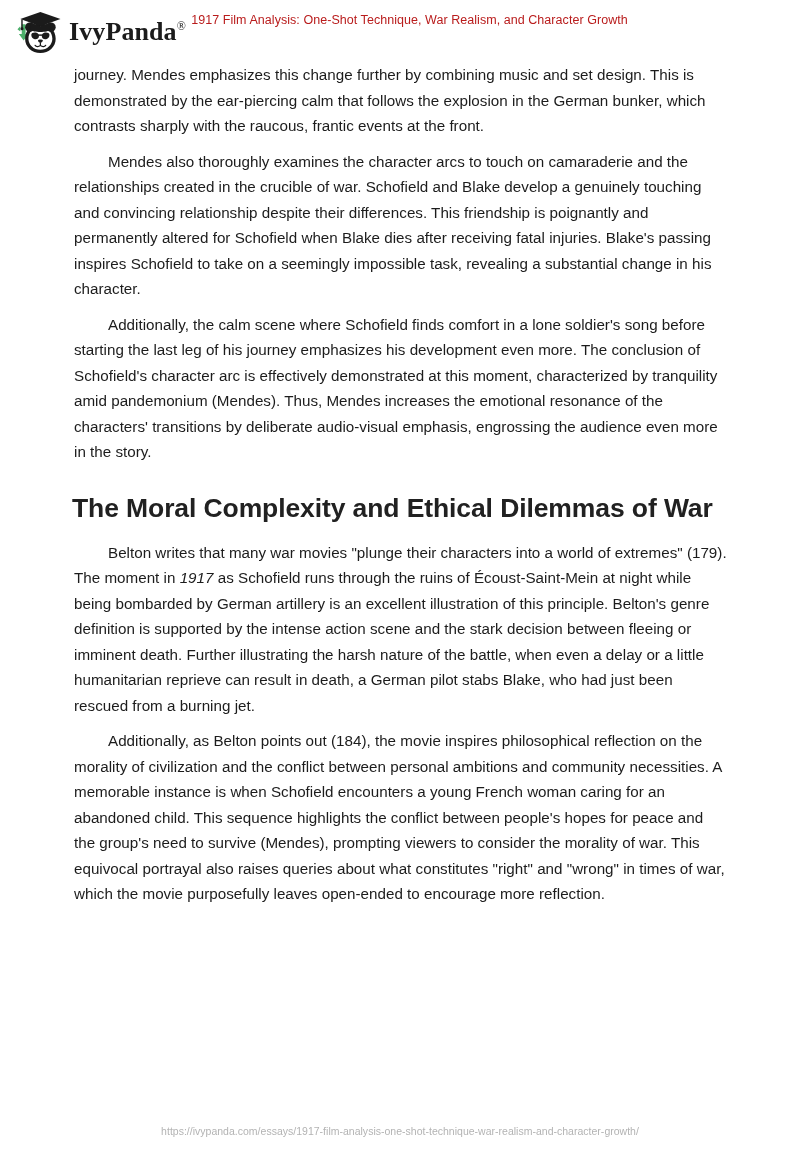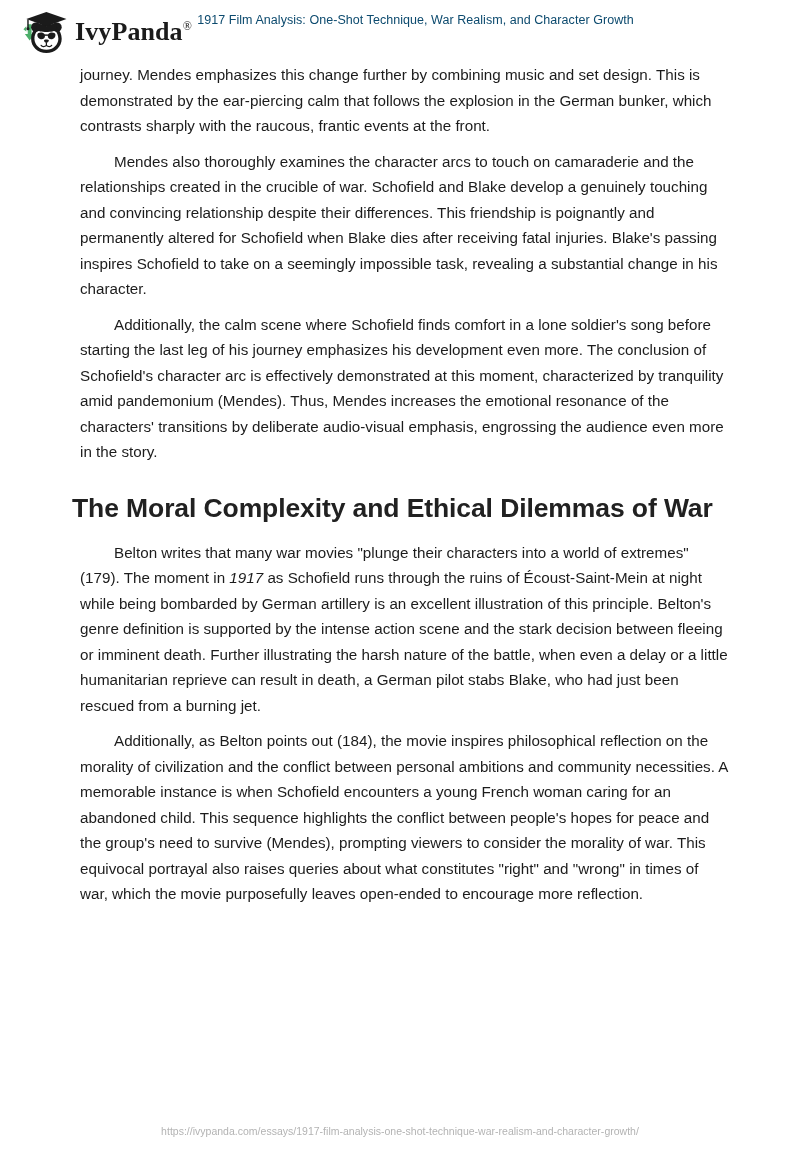--- a/index.html
+++ b/index.html
@@ -12,21 +12,21 @@
     height: 1160px;
     position: relative;
     font-family: "Liberation Sans", sans-serif;
     -webkit-font-smoothing: antialiased;
   }
 
   
   .page-header {
     position: absolute;
     top: 0;
-    left: 6px;
+    left: 0;
     width: 789px;
     height: 62px;
   }
   .brand {
     position: absolute;
     left: 14px;
     top: 10px;
     display: flex;
     align-items: center;
     gap: 7px;
@@ -53,35 +53,35 @@
     line-height: 1;
     font-weight: 400;
   }
   .header-title {
     position: absolute;
     left: 0;
     right: 0;
     top: 13px;
     text-align: center;
     font-size: 12.5px;
-    color: #0c4a6e;
+    color: #b91c1c;
     letter-spacing: 0.05px;
     padding-left: 30px;
   }
 
   
   .doc {
     position: absolute;
     top: 62px;
     left: 72px;
     width: 656px;
   }
 
   p.para {
-    margin: 0 0 10px 8px;
+    margin: 0 0 10px 2px;
     font-size: 15.2px;
     line-height: 25.5px;
     color: #1c1c1c;
     text-align: left;
     letter-spacing: 0.01px;
   }
   p.indent {
     text-indent: 34px;
   }
   p.para em {

